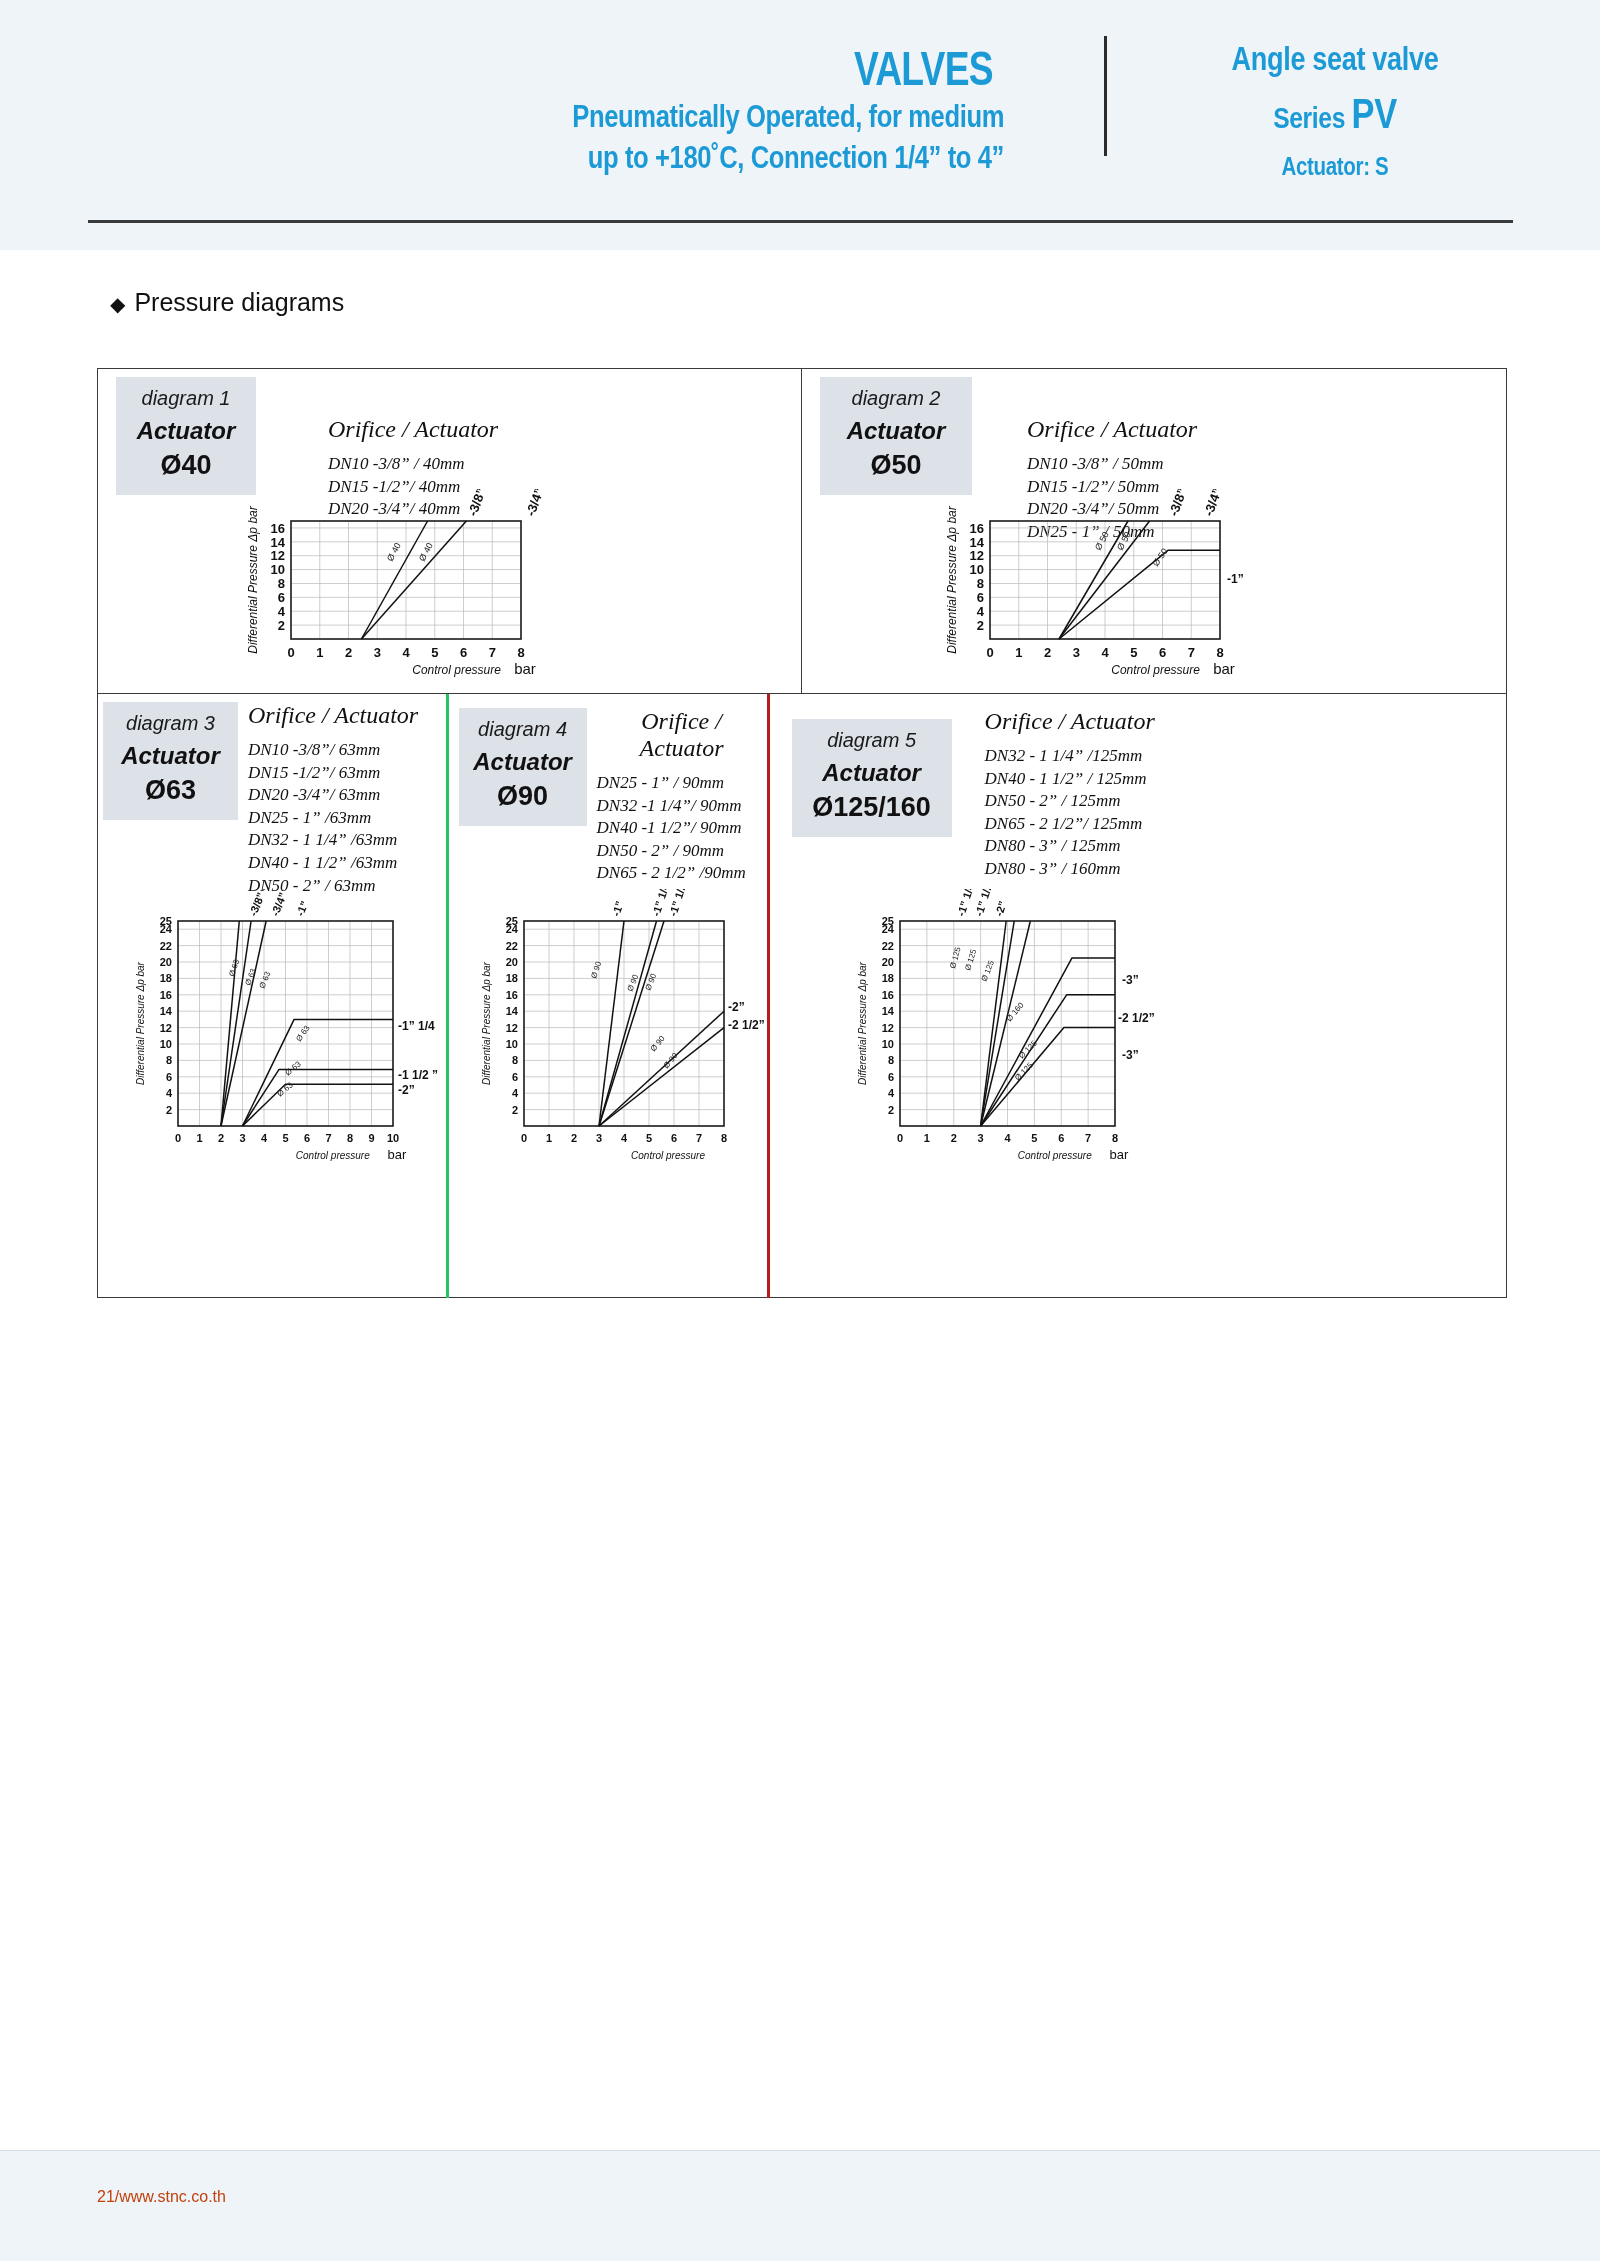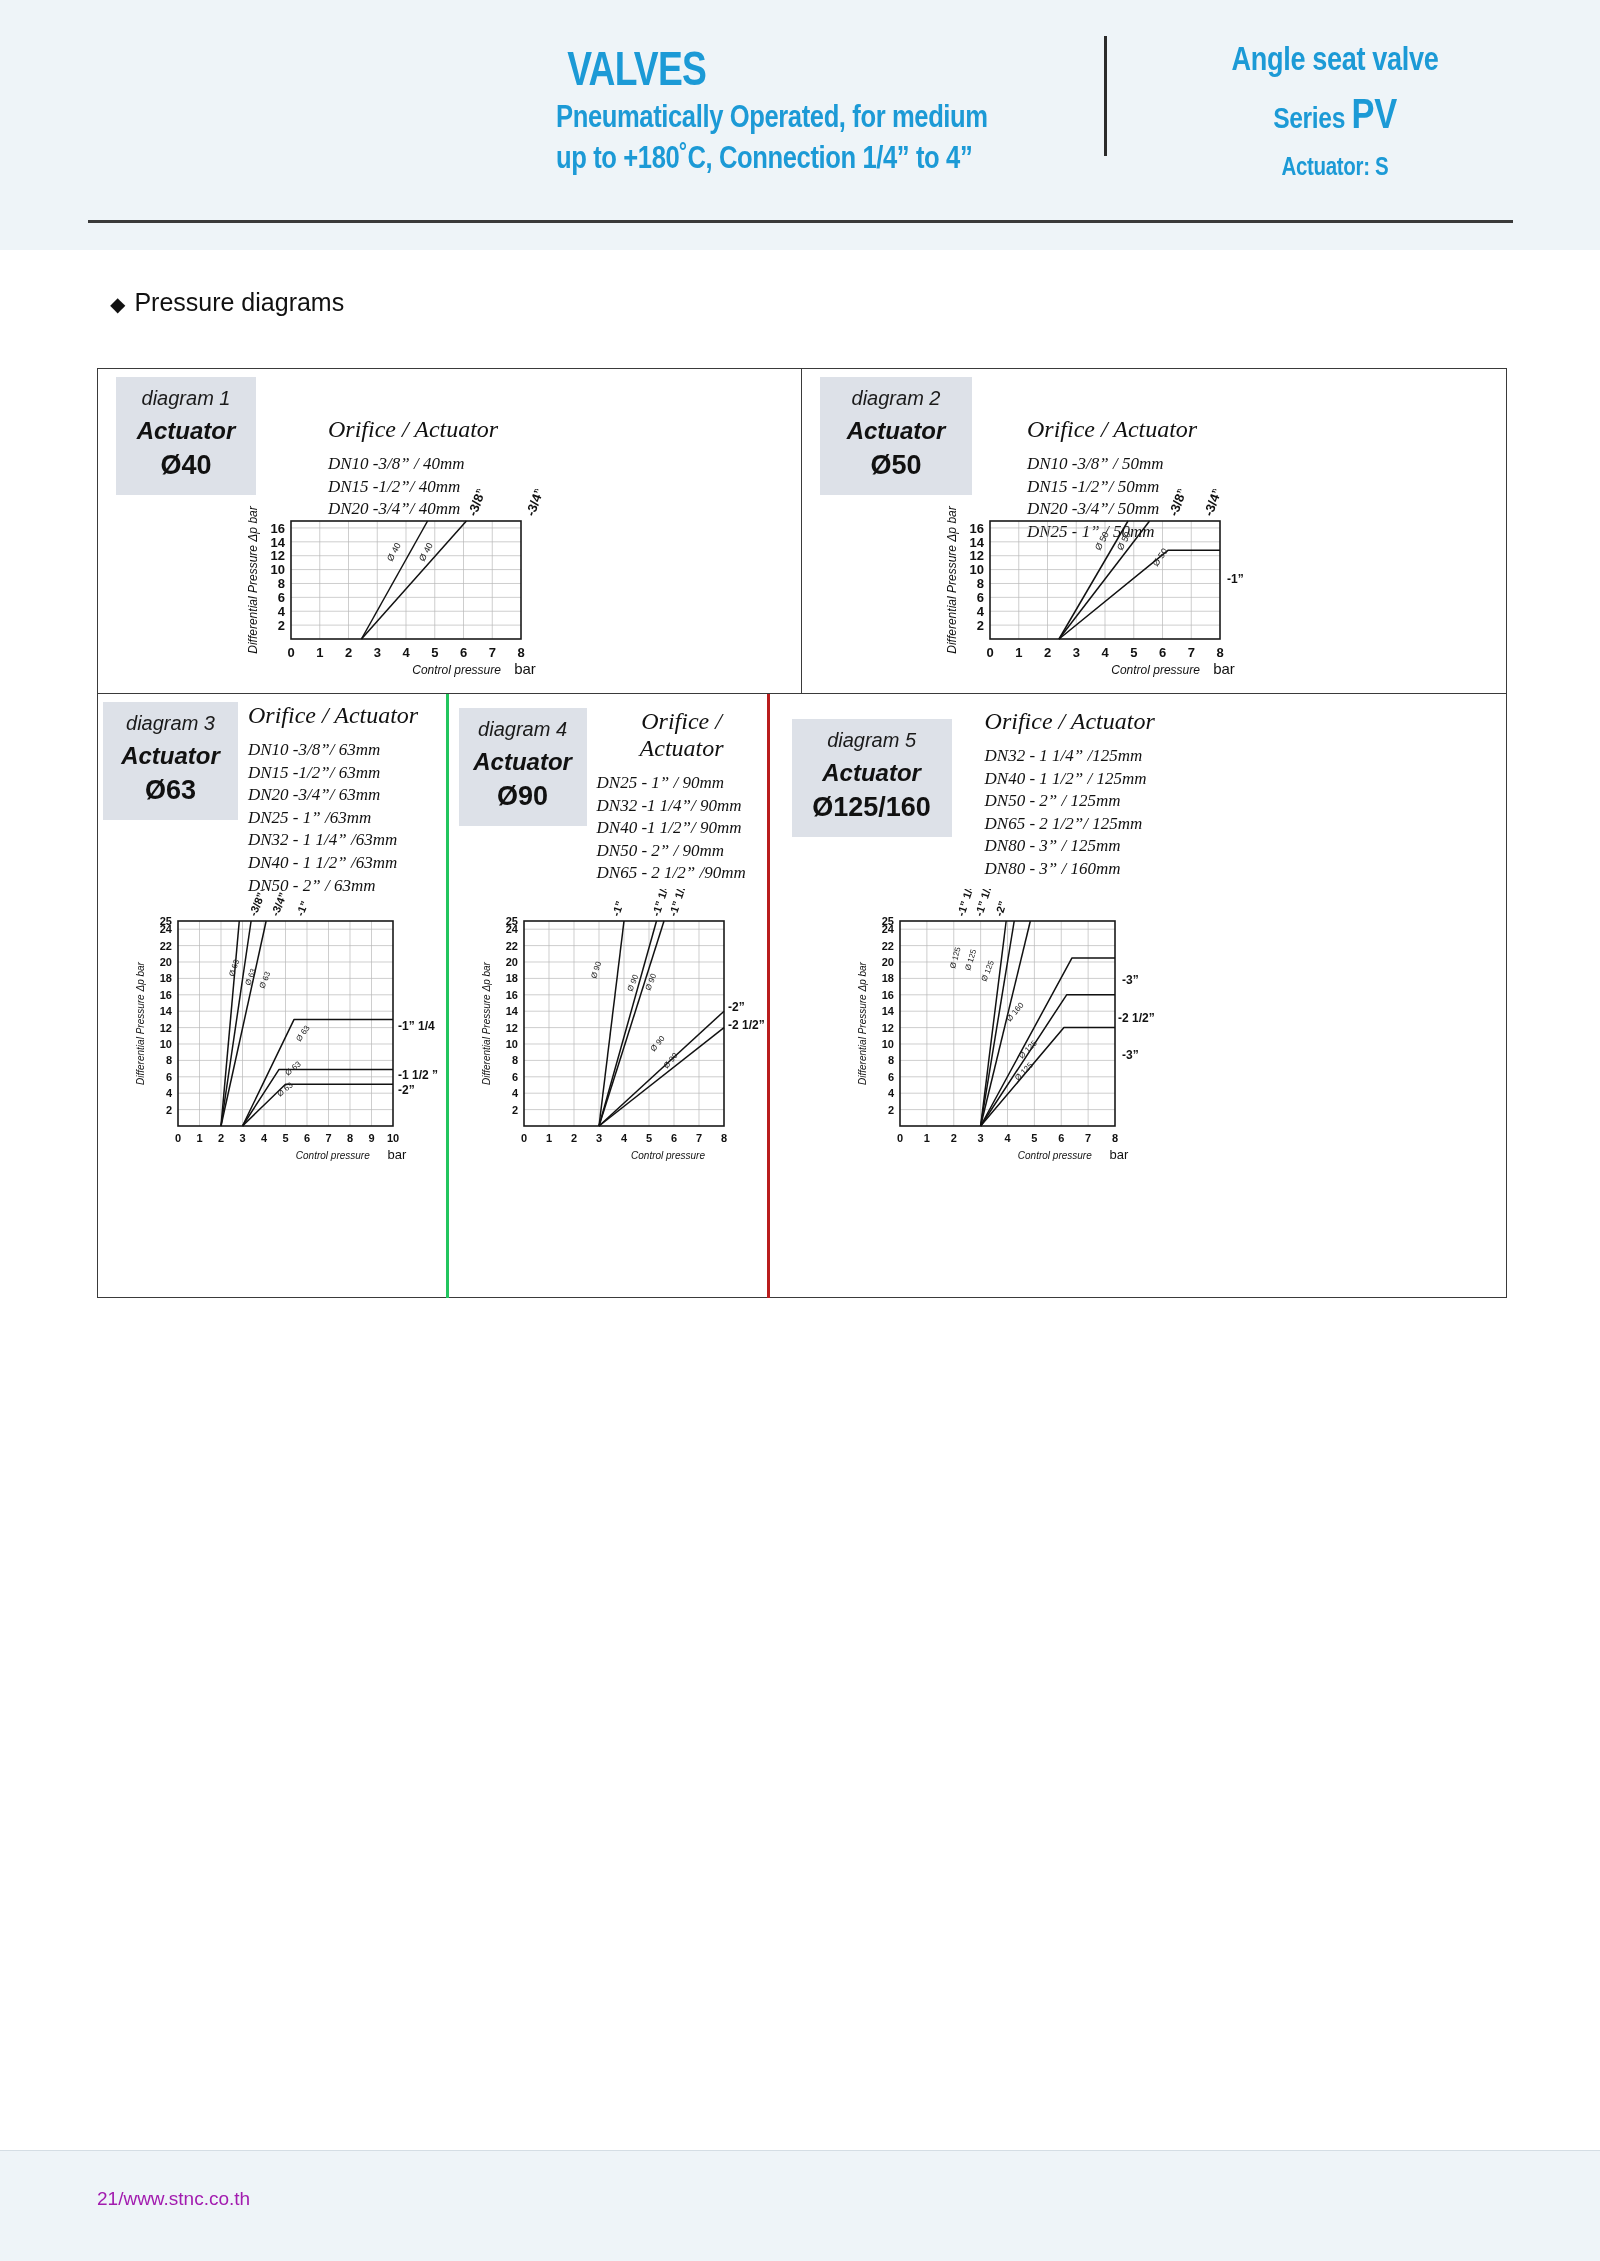--- a/index.html
+++ b/index.html
@@ -30,21 +30,21 @@
   }
   #logo-tagline{
     font-family:"Liberation Sans", sans-serif;
     font-size:25px;
     letter-spacing:1.4px;
     color:#3a3a3a;
     margin-top:12px;
     margin-left:3px;
   }
   #title-block{
-    position:absolute;left:500px;top:40px;width:560px;text-align:left;
+    position:absolute;left:500px;top:40px;width:560px;text-align:right;
   }
   #title-main{
     font-family:"Liberation Sans", sans-serif;
     font-weight:bold;
     font-size:49px;
     color:#1C9AD6;
     letter-spacing:-1px;
     transform:scaleX(.76);
     transform-origin:center;
   }
@@ -123,21 +123,21 @@
   }
   .orifice .o-head{font-size:24px;margin-bottom:10px;text-align:center;}
   .orifice .o-line{font-size:17px;line-height:1.33;white-space:nowrap;}
   .chart-wrap{position:absolute;}
   .chart-svg{display:block;}
   
   #footer{
     position:absolute;left:0;top:2150px;width:1600px;height:111px;background:#eef4f8;
   }
   #footer-rule{position:absolute;left:0;top:0;width:1600px;height:1px;background:#d4dde4;}
-  #footer-text{position:absolute;left:97px;top:38px;font-size:19px;color:#a21caf;}
+  #footer-text{position:absolute;left:97px;top:38px;font-size:16px;color:#c2410c;}
   text{font-family:"Liberation Sans", sans-serif;}
 </style>
 </head>
 <body>
 
 <div id="header">
 
   <div id="title-block">
     <div id="title-main">VALVES</div>
     <div class="title-sub">Pneumatically Operated, for medium</div>

